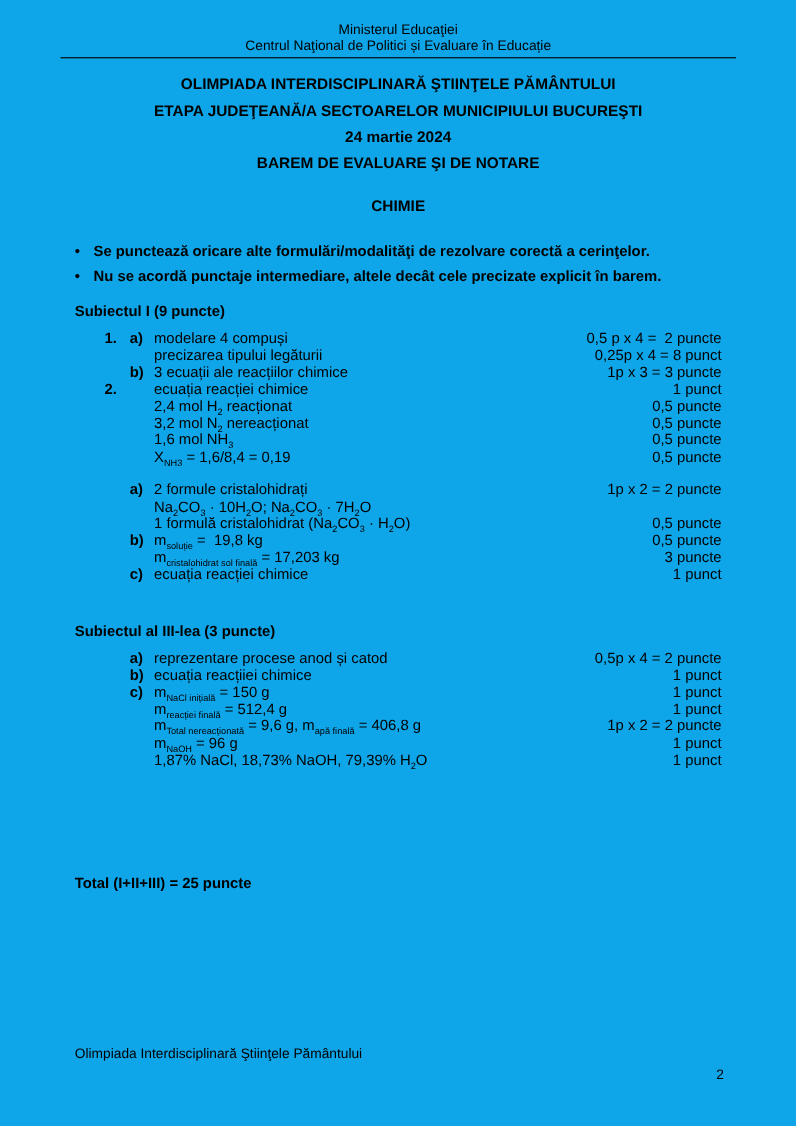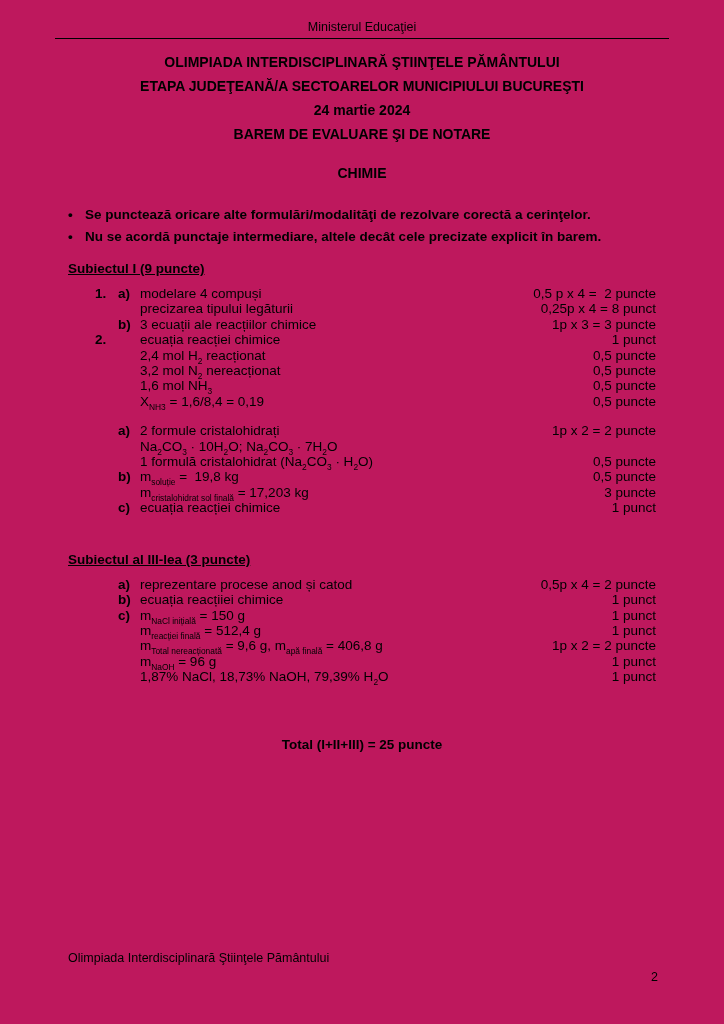--- a/index.html
+++ b/index.html
@@ -1,20 +1,20 @@
 <!DOCTYPE html>
 <html><head>
 <meta charset="utf-8">
 <style>
   html,body { margin:0; padding:0; background:#ffffff; }
   .page {
     position:relative;
     width:724px; height:1024px;
     box-sizing:border-box;
-    background:#be185d;
+    background:#0ea5e9;
     padding:20px 68px 0 68px;
     font-family:"Liberation Sans", sans-serif;
     font-size:13.5px;
     color:#000;
     overflow:hidden;
   }
   .doc-header {
     text-align:center;
     font-size:12.5px;
     line-height:14px;
@@ -23,44 +23,45 @@
     border-bottom:1.5px solid #000;
   }
   .title-block { margin-top:16px; text-align:center; font-weight:bold; font-size:14px; }
   .title-line  { line-height:15px; margin-bottom:9px; }
   .subject     { margin-top:24px;text-align:center; }
 
   .notes { margin-top:26px; font-weight:bold; }
   .note  { display:flex; line-height:16px; margin-bottom:6px; }
   .bullet { width:17px; flex:none; }
 
-  .sec-heading { font-weight:bold; text-decoration:underline; line-height:16px; }
+  .sec-heading { font-weight:bold; line-height:16px; }
   .s1 { margin-top:16px; }
   .s2 { margin-top:14px; }
   .s3 { margin-top:36px; }
   .rows { margin-top:9px; margin-left:27px; }
   .row  { display:flex; line-height:15.4px; }
   .num    { width:23px; flex:none; font-weight:bold; }
   .letter { width:22px; flex:none; font-weight:bold; }
   .crit   { flex:none; white-space:pre-wrap; }
   .pts    { margin-left:auto; white-space:pre; padding-left:12px; }
   sub { font-size:0.62em; line-height:0; }
 
-  .total { margin-top:52px; text-align:center; font-weight:bold; }
+  .total { margin-top:96px; font-weight:bold; }
 
   .footer { position:absolute; left:68px; right:66px; bottom:40px; font-size:12.5px; line-height:14px; }
   .footer .page-num { text-align:right; margin-top:5px; }
 </style>
 </head>
 <body>
 
 <div class="page">
 
   <div class="doc-header">
     <div>Ministerul Educaţiei</div>
+    <div>Centrul Naţional de Politici și Evaluare în Educație</div>
   </div>
 
   <div class="title-block">
     <div class="title-line">OLIMPIADA INTERDISCIPLINARĂ ŞTIINŢELE PĂMÂNTULUI</div>
     <div class="title-line">ETAPA JUDEŢEANĂ/A SECTOARELOR MUNICIPIULUI BUCUREŞTI</div>
     <div class="title-line">24 martie 2024</div>
     <div class="title-line">BAREM DE EVALUARE ŞI DE NOTARE</div>
     <div class="title-line subject">CHIMIE</div>
   </div>
 

